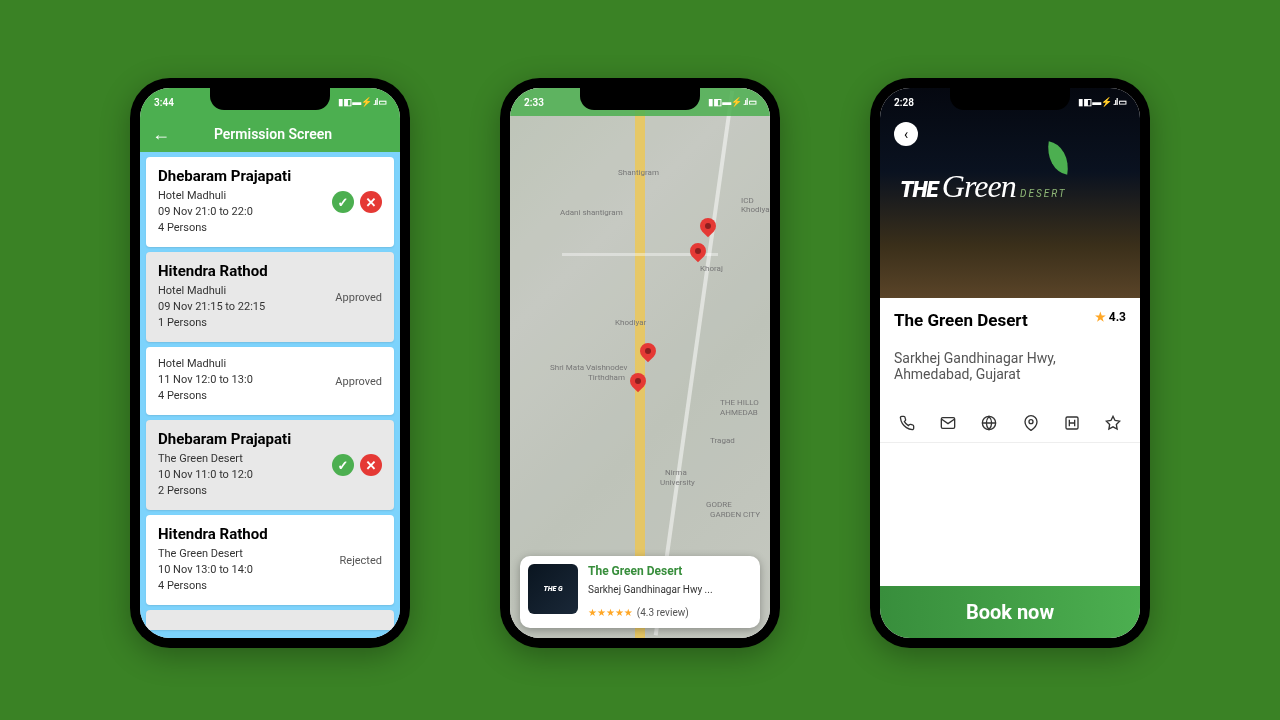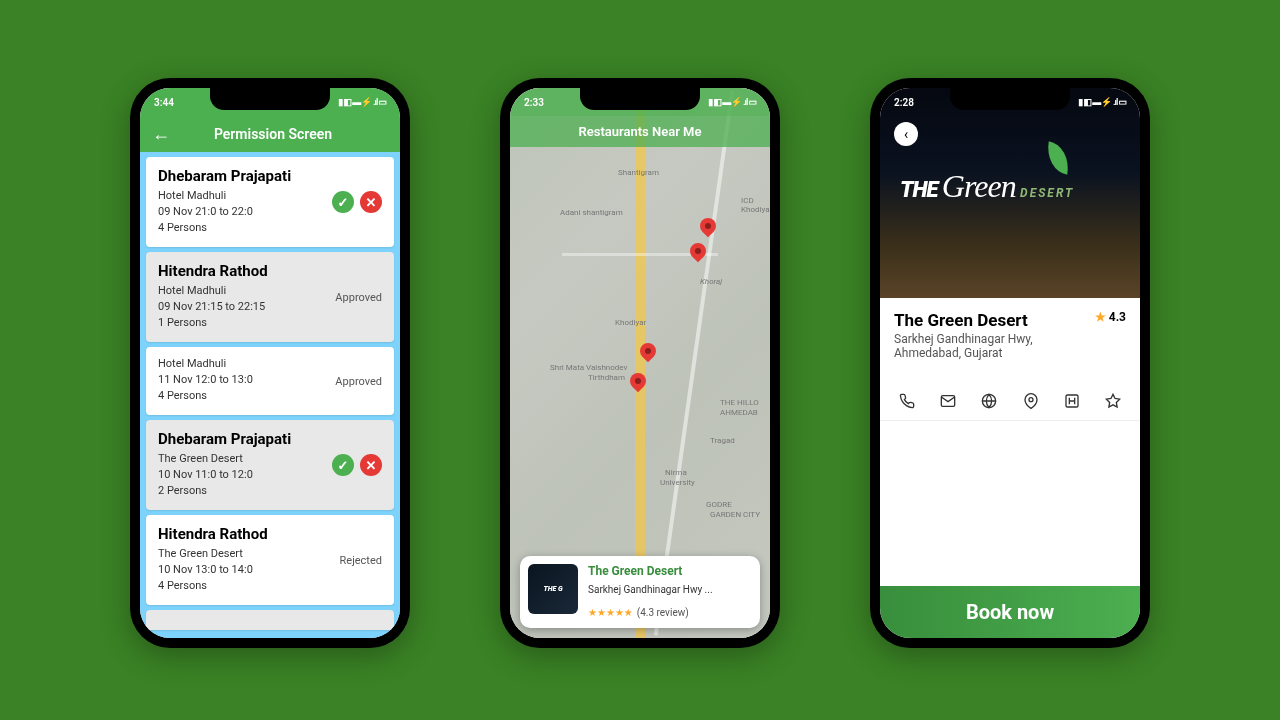--- a/index.html
+++ b/index.html
@@ -49,27 +49,27 @@
 .popup-addr{font-size:10px;color:#333;margin:6px 0}
 .popup-stars{font-size:10px;color:#ffa726}
 .popup-rev{font-size:10px;color:#555}
 
 
 .p3 .statusbar{color:#fff;position:absolute;width:100%;z-index:15}
 .hero{height:210px;background:linear-gradient(180deg,#050810 0%,#0a1220 40%,#3a2f1a 75%,#5a4428 100%);position:relative}
 .backcircle{position:absolute;top:34px;left:14px;width:24px;height:24px;background:#fff;border-radius:50%;display:flex;align-items:center;justify-content:center;font-size:14px;z-index:16;cursor:pointer}
 .logo-text{position:absolute;top:80px;left:20px;color:#fff;font-size:22px;font-weight:900;font-style:italic;letter-spacing:-1px}
 .logo-g{color:#fff;font-size:32px;font-weight:400;font-style:italic;font-family:cursive}
-.logo-sub{font-size:12px;font-weight:700;letter-spacing:2px;color:#8fb877}
+.logo-sub{font-size:10px;font-weight:400;letter-spacing:2px;color:#8fb877}
 .leaf{position:absolute;top:55px;right:70px;width:24px;height:30px;background:#4caf50;border-radius:0 100% 0 100%;transform:rotate(10deg)}
 .info{padding:12px 14px}
 .info-name{font-size:17px;font-weight:700;display:inline-block}
 .rating{float:right;font-size:12px;font-weight:700}
 .rating .star{color:#ffa726}
-.info-addr{font-size:12px;color:#555;margin-top:2px;max-width:180px}
+.info-addr{font-size:14px;color:#555;margin-top:20px;max-width:180px}
 .iconrow{display:flex;justify-content:space-between;padding:10px 18px;border-bottom:1px solid #eee;margin:10px 0 0}
 .iconbtn{width:18px;height:18px;display:flex;align-items:center;justify-content:center;cursor:pointer;color:#333}
 .phonebox{margin:14px;padding:12px;background:#fff;box-shadow:0 1px 3px rgba(0,0,0,.1);border-radius:4px;font-size:13px;font-weight:600;display:flex;align-items:center;gap:10px}
 .bookbtn{position:absolute;bottom:0;left:0;right:0;background:linear-gradient(90deg,#388e3c,#4caf50);color:#fff;text-align:center;padding:14px;font-size:20px;font-weight:700;cursor:pointer}
 svg{width:16px;height:16px}
 </style>
 </head>
 <body>
 
 <div class="phone p1">
@@ -135,42 +135,41 @@
     <div class="map">
       <div class="roads">
         <div class="road-y"></div>
           <div class="road-y2"></div>
           <div class="road-y3"></div>
       </div>
       <div id="labels">
           <div class="maplabel" style="left: 60px; top: 80px; margin-left: 48px;">Shantigram</div>
           <div class="maplabel" style="left: 50px; top: 120px;">Adani shantigram</div>
           <div class="maplabel" style="left: 195px; top: 108px; margin-left: 36px;">ICD Khodiyar</div>
-          <div class="maplabel" style="left: 190px; top: 189px; font-style: italic;">Khoraj</div>
+          <div class="maplabel" style="left: 190px; top: 176px;">Khoraj</div>
           <div class="maplabel" style="left: 105px; top: 230px;">Khodiyar</div>
           <div class="maplabel" style="left: 40px; top: 275px;">Shri Mata Vaishnodev</div>
           <div class="maplabel" style="left: 78px; top: 285px;">Tirthdham</div>
           <div class="maplabel" style="left: 210px; top: 310px;">THE HILLO</div>
           <div class="maplabel" style="left: 210px; top: 320px;">AHMEDAB</div>
           <div class="maplabel" style="left: 200px; top: 348px;">Tragad</div>
           <div class="maplabel" style="left: 155px; top: 380px;">Nirma</div>
           <div class="maplabel" style="left: 150px; top: 390px;">University</div>
           <div class="maplabel" style="left: 196px; top: 412px;">GODRE</div>
           <div class="maplabel" style="left: 200px; top: 422px;">GARDEN CITY</div>
         </div>
       <div class="pin" style="left:190px;top:130px"></div>
       <div class="pin" style="left:180px;top:155px"></div>
       <div class="pin" style="left:130px;top:255px"></div>
       <div class="pin" style="left:120px;top:285px"></div>
     </div>
     <div class="statusbar">
       <span>2:33</span>
       <span class="icons">▮ ◧ ▬ ⚡ .ıl ▭</span>
     </div>
-    <div class="hdr2">Restaurants Near Me</div>
     <div class="popup">
       <div class="popup-img"></div>
       <div>
         <div class="popup-title">The Green Desert</div>
         <div class="popup-addr">Sarkhej Gandhinagar Hwy ...</div>
         <div>
           <span class="popup-stars">★★★★★</span>
           <span class="popup-rev">(4.3 review)</span>
         </div>
       </div>

